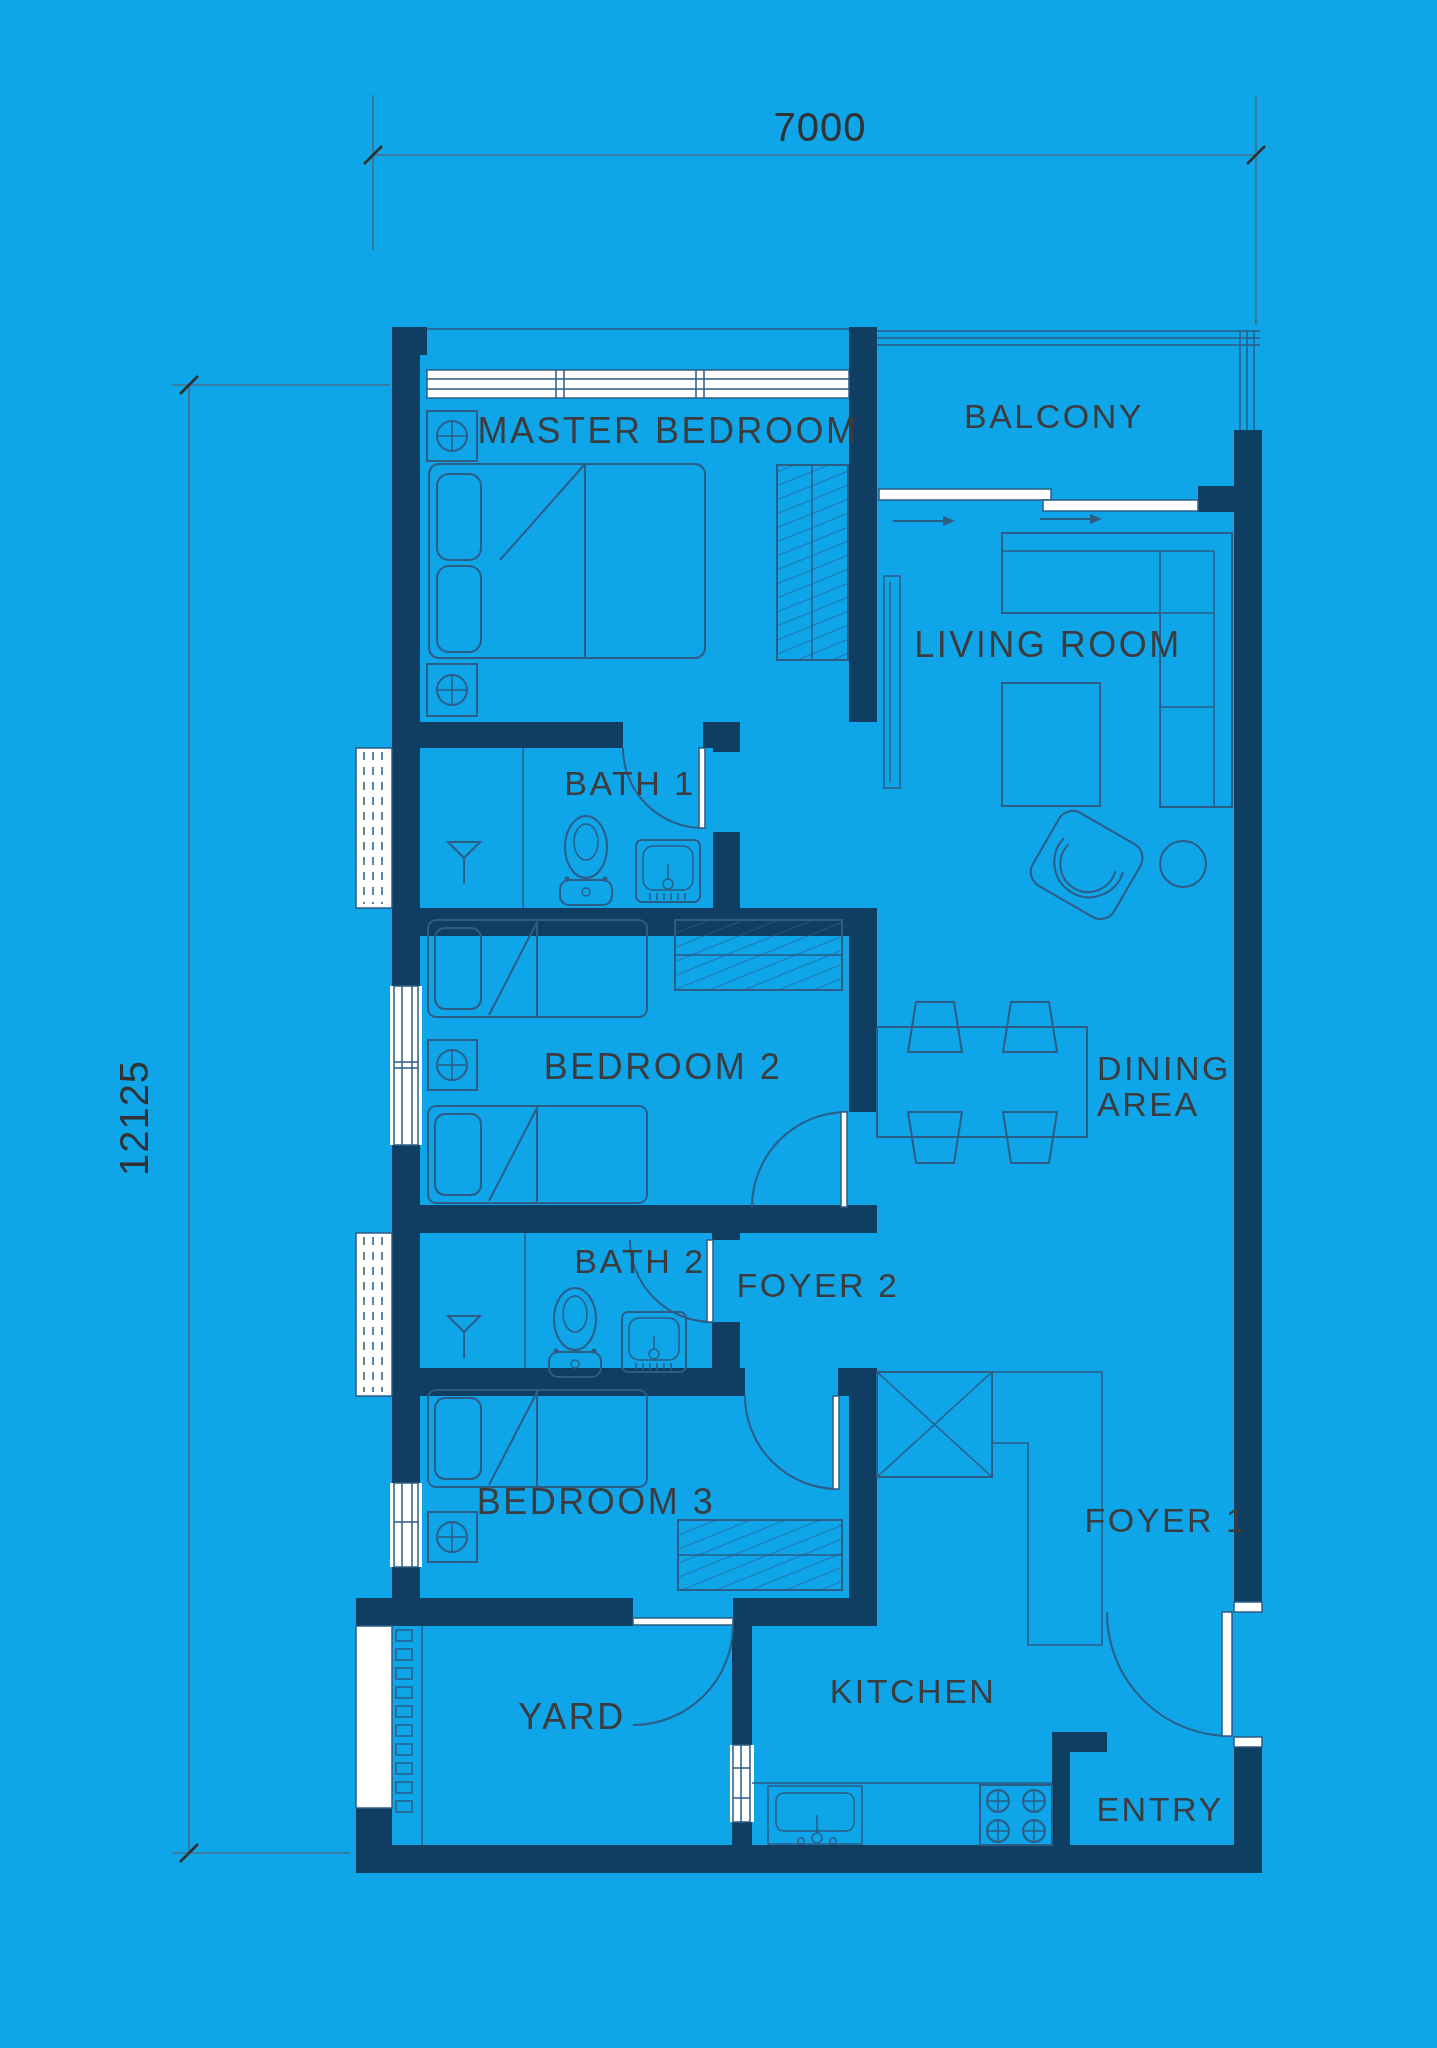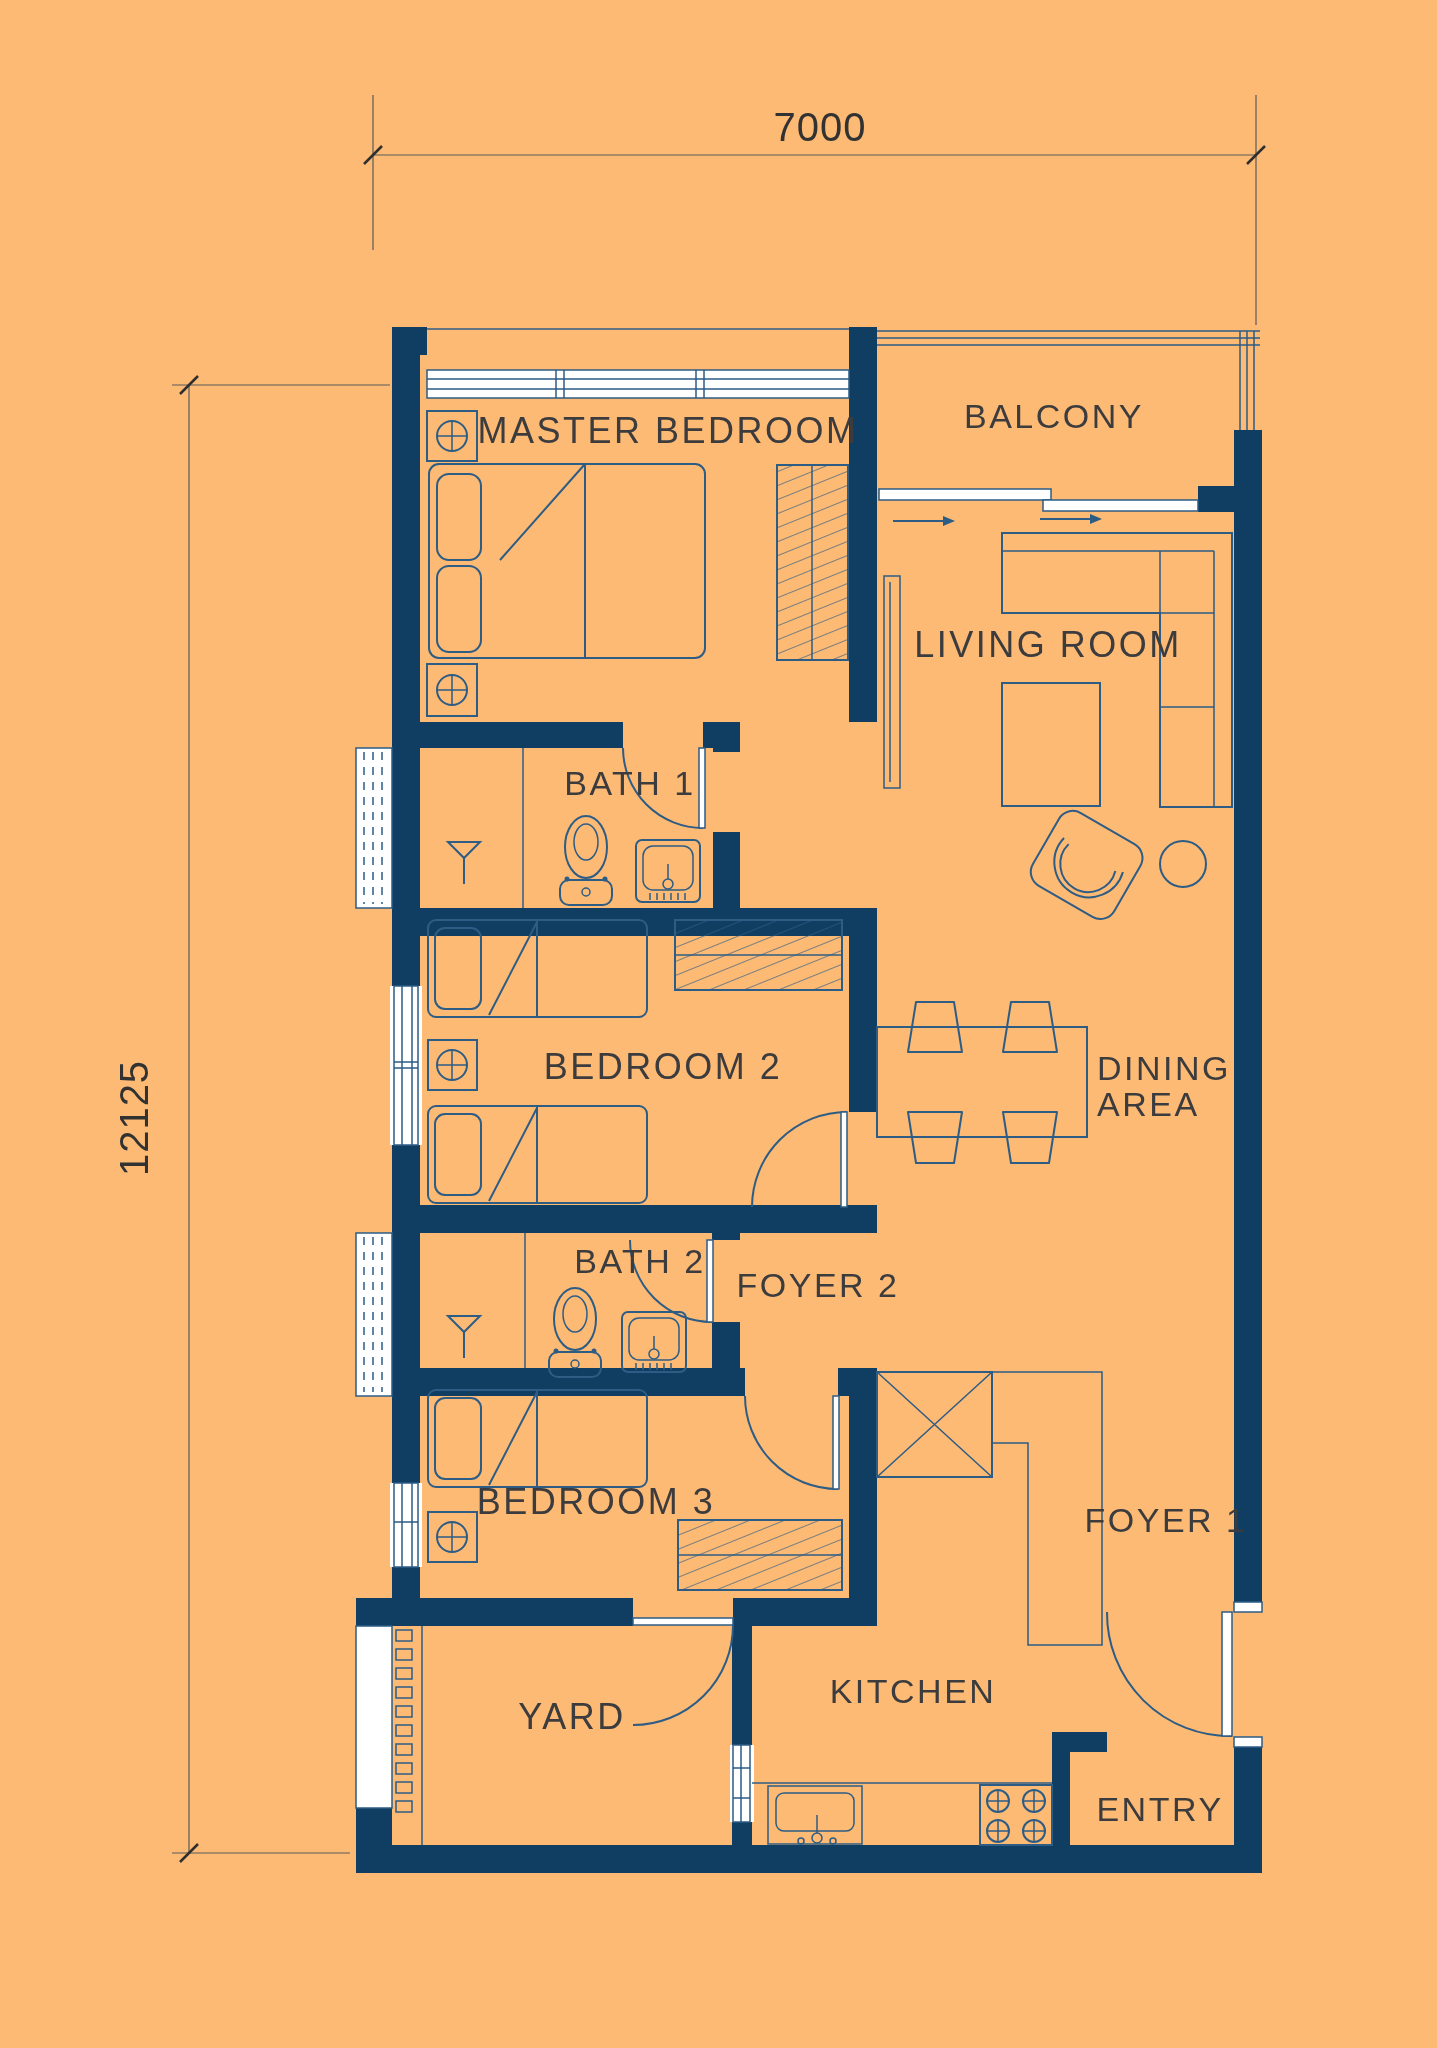--- a/index.html
+++ b/index.html
@@ -1,16 +1,16 @@
 <!DOCTYPE html>
 <html style="--wall: #103e63; --line: #2d5c85; --line_light: #7f9cb3; --text: #3c3c3e; --dim: #5a5a5c;"><head>
 <meta charset="utf-8">
 <style>
   html,body{margin:0;padding:0;background:#ffffff;}
-  .stage{position:relative;width:1437px;height:2048px;background:#fdba74;overflow:hidden;}
+  .stage{position:relative;width:1437px;height:2048px;background:#0ea5e9;overflow:hidden;}
   svg{position:absolute;left:0;top:0;}
   .wall{fill:var(--wall,#103e63);}
   .ln{stroke:var(--line,#2d5c85);fill:none;stroke-width:2;}
   .ln15{stroke:var(--line,#2d5c85);fill:none;stroke-width:1.5;}
   .lnf15{stroke:var(--line,#2d5c85);fill:#fff;stroke-width:1.5;}
   .hatchbox{fill:url(#hatch);stroke:var(--line,#2d5c85);stroke-width:2;}
   .dash{stroke:var(--line,#2d5c85);fill:none;stroke-width:1.5;stroke-dasharray:8 7;}
   .arrowln{stroke:var(--line,#2d5c85);stroke-width:2;}
   .arrowhd{fill:var(--line,#2d5c85);stroke:none;}
   .txt{fill:var(--text,#3c3c3e);font-family:"Liberation Sans",sans-serif;letter-spacing:2.5px;font-size:34px;}

